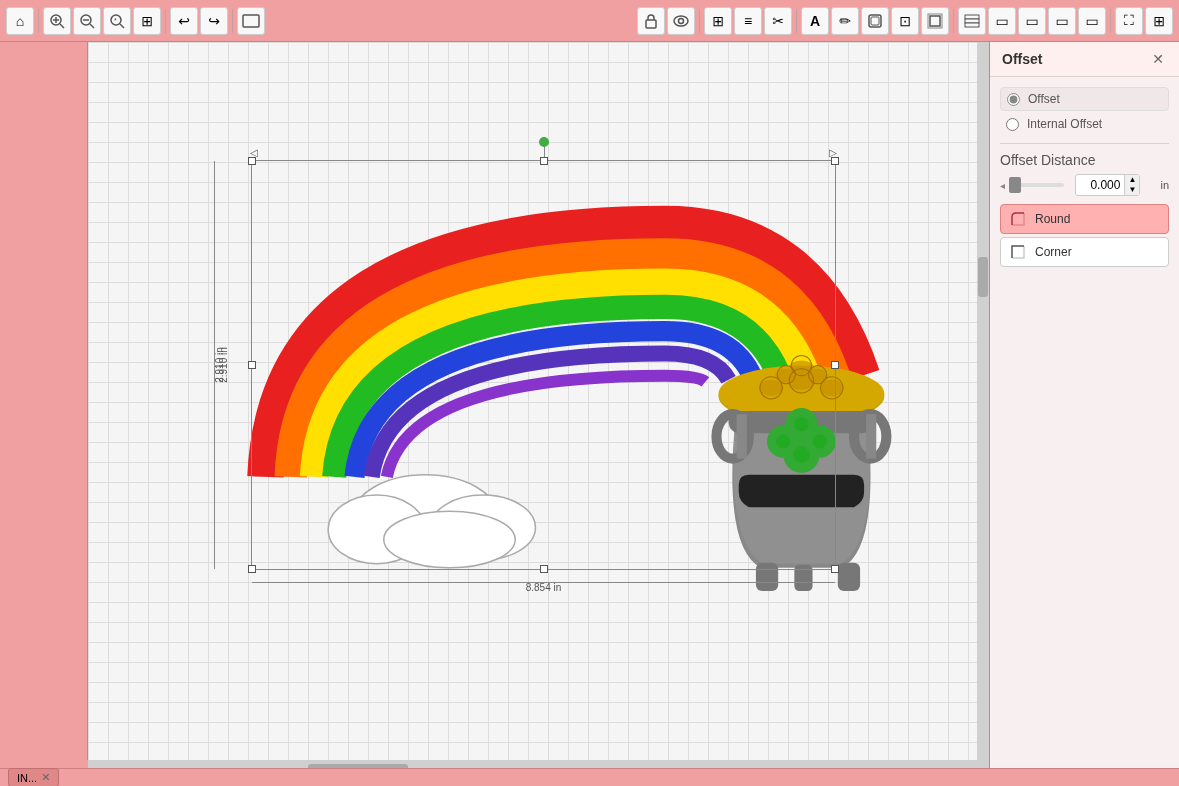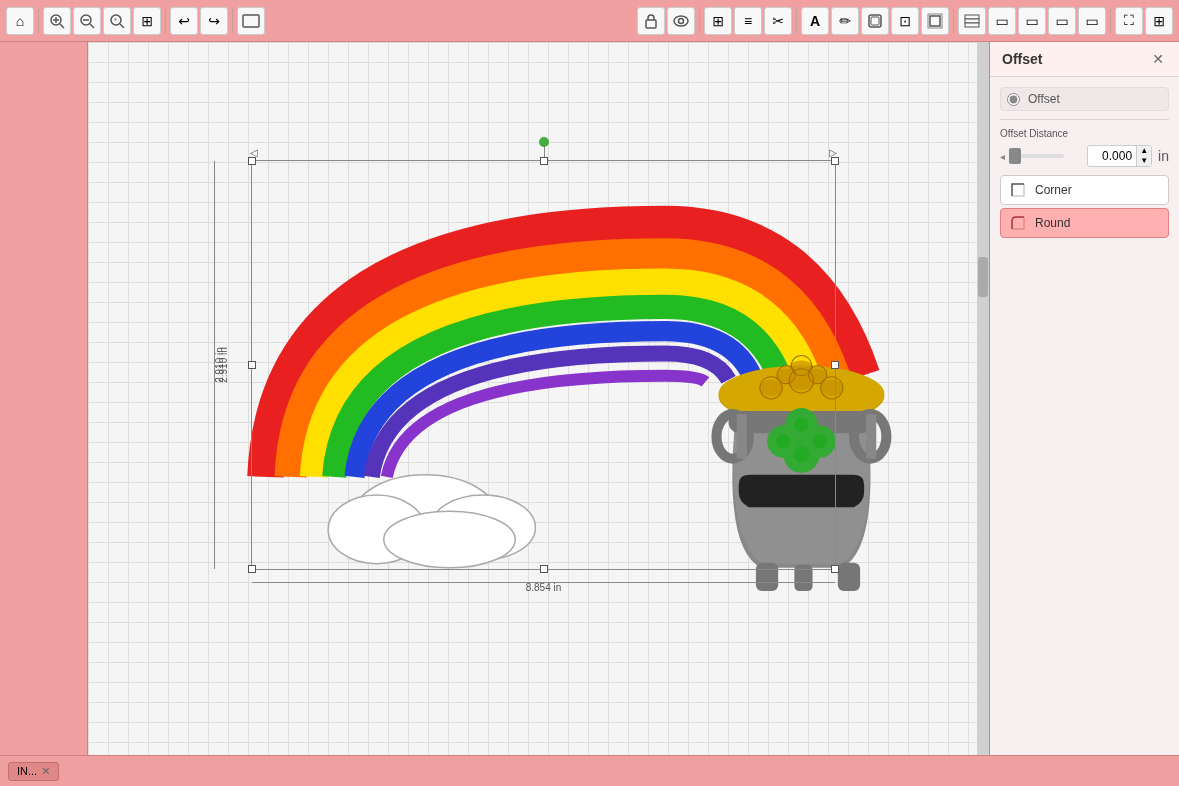--- a/index.html
+++ b/index.html
@@ -185,21 +185,21 @@
     .radio-label {
       font-size: 12px;
       color: #555;
     }
     .section-divider {
       height: 1px;
       background: #e0d0d0;
       margin: 8px 0;
     }
     .offset-section-label {
-      font-size: 10px;
+      font-size: 14px;
       color: #555;
       margin-bottom: 6px;
       font-weight: normal;
     }
     .offset-distance-row {
       display: flex;
       align-items: center;
       gap: 4px;
       margin-bottom: 8px;
     }
@@ -252,23 +252,23 @@
     .spinner-btn {
       width: 14px; height: 10px;
       background: #f0f0f0;
       border: none;
       cursor: pointer;
       display: flex; align-items: center; justify-content: center;
       font-size: 8px;
       line-height: 1;
     }
     .unit-label {
-      font-size: 14px;
+      font-size: 11px;
       color: #555;
-      margin-left: 2px;
+      margin-left: 16px;
     }
     #apply-btn {
       width: 100%;
       padding: 7px;
       background: #f0f0f0;
       border: 1px solid #ccc;
       border-radius: 4px;
       cursor: pointer;
       font-size: 12px;
       color: #333;
@@ -299,21 +299,21 @@
     }
     .corner-option-label {
       font-size: 12px;
       color: #333;
     }
 
     
     #status-bar {
       position: absolute;
       bottom: 0; left: 0; right: 0;
-      height: 31px;
+      height: 18px;
       background: #f0a0a0;
       display: flex;
       align-items: center;
       padding: 0 8px;
       border-top: 1px solid #d08080;
       gap: 8px;
     }
     .status-tab {
       background: #e08888;
       border: 1px solid #c07070;
@@ -539,20 +539,24 @@
       <span>✕</span>
     </div>
   </div>
 
   <div id="offset-body">
 
     
     <div class="radio-row" style="background:#f0e8e8; border:1px solid #ddd; border-radius:4px; margin-bottom:2px;">
       <input type="radio" name="offset-type" id="r-offset" checked="" style="">
       <label class="radio-label" for="r-offset">Offset</label>
+    </div>
+    <div class="radio-row">
+      <input type="radio" name="offset-type" id="r-internal" style="">
+      <label class="radio-label" for="r-internal">Internal Offset</label>
     </div>
 
     <div class="section-divider"></div>
 
     <div class="offset-section-label">Offset Distance</div>
 
     <div class="offset-distance-row">
       <div class="slider-container">
         <span class="slider-icon">◂</span>
         <input type="range" id="offset-slider" min="0" max="1" step="0.001" value="0" style="">
@@ -562,41 +566,41 @@
         <div class="spinner-btns">
           <button class="spinner-btn">▲</button>
           <button class="spinner-btn">▼</button>
         </div>
       </div>
       <span class="unit-label">in</span>
     </div>
 
 
     
+    <div class="corner-option active">
+      <div class="corner-icon">
+        <svg width="16" height="16" viewBox="0 0 16 16">
+          <path d="M2 14 L2 6 Q2 2 6 2 L14 2" fill="none" stroke="#aa3333" stroke-width="1.5"></path>
+          <path d="M2 14 Q2 14 14 14 L14 2" fill="none" stroke="#aa3333" stroke-width="1.5" opacity="0.3"></path>
+        </svg>
+      </div>
+      <span class="corner-option-label">Round</span>
+    </div>
+
+    
     <div class="corner-option selected">
       <div class="corner-icon">
         <svg width="16" height="16" viewBox="0 0 16 16">
           <path d="M2 14 L2 2 L14 2" fill="none" stroke="#555" stroke-width="1.5"></path>
           <path d="M2 14 L14 14 L14 2" fill="none" stroke="#555" stroke-width="1.5" opacity="0.3"></path>
         </svg>
       </div>
       <span class="corner-option-label">Corner</span>
     </div>
 
-    
-    <div class="corner-option active">
-      <div class="corner-icon">
-        <svg width="16" height="16" viewBox="0 0 16 16">
-          <path d="M2 14 L2 6 Q2 2 6 2 L14 2" fill="none" stroke="#aa3333" stroke-width="1.5"></path>
-          <path d="M2 14 Q2 14 14 14 L14 2" fill="none" stroke="#aa3333" stroke-width="1.5" opacity="0.3"></path>
-        </svg>
-      </div>
-      <span class="corner-option-label">Round</span>
-    </div>
-
   </div>
 </div>
 
 <div id="status-bar">
   <div class="status-tab">
     <span>IN...</span>
     <span class="status-tab-close">✕</span>
   </div>
 </div>
 

